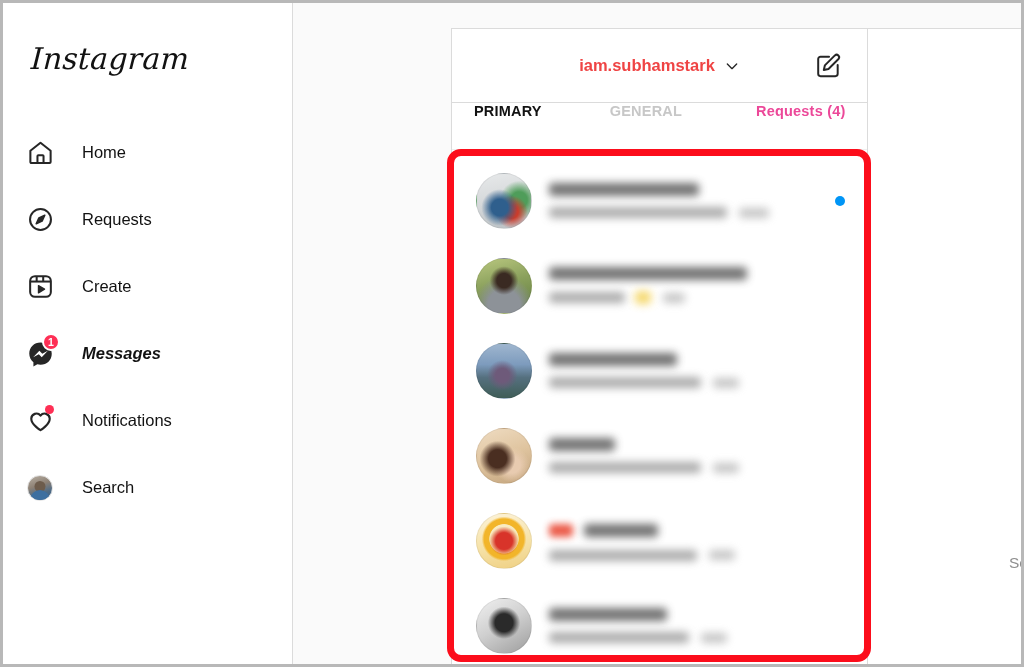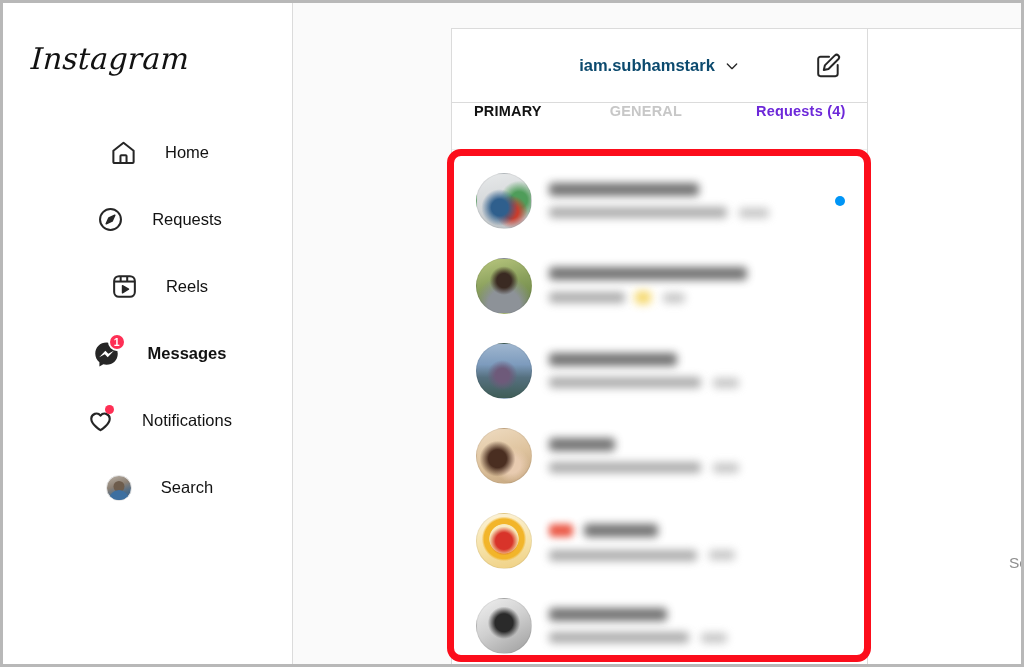--- a/index.html
+++ b/index.html
@@ -48,21 +48,20 @@
   .nav-list {
     margin-top: 52px;
   }
 
   .nav-item {
     display: flex;
     align-items: center;
     height: 49px;
     margin-bottom: 18px;
     cursor: pointer;
-    justify-content: center;
   }
 
   .nav-icon {
     position: relative;
     width: 38px;
     height: 32px;
     display: flex;
     align-items: center;
     justify-content: flex-start;
     flex: 0 0 38px;
@@ -70,20 +69,21 @@
 
   .nav-label {
     font-size: 16.5px;
     color: #121212;
     margin-left: 17px;
     line-height: 1;
   }
 
   .nav-item.active .nav-label {
     font-weight: bold;
+    font-style: italic;
   }
 
   
   .count-badge {
     position: absolute;
     top: -5px;
     left: 15px;
     min-width: 18px;
     height: 18px;
     border-radius: 9px;
@@ -162,21 +162,21 @@
   .account-switcher {
     display: flex;
     align-items: center;
     gap: 9px;
     cursor: pointer;
   }
 
   .account-name {
     font-size: 16.5px;
     font-weight: bold;
-    color: #0c4a6e;
+    color: #ef4444;
   }
 
   .chev {
     width: 16px;
     height: 16px;
     display: block;
   }
 
   .compose-btn {
     position: absolute;
@@ -207,21 +207,21 @@
     font-weight: bold;
     color: #121212;
   }
   .tab-general {
     font-weight: bold;
     color: #c7c7c7;
     margin-left: 54px;
   }
   .tab-requests {
     font-weight: bold;
-    color: #6d28d9;
+    color: #ec4899;
     margin-left: 60px;
   }
 
   
   .thread-list {
     padding-top: 8px;
   }
 
   .thread-row {
     display: flex;
@@ -399,21 +399,21 @@
       <div class="nav-item">
         <span class="nav-icon">
           <svg width="27" height="27" viewBox="0 0 24 24" fill="none" stroke="#262626" stroke-width="1.8" stroke-linejoin="round">
             <rect x="2.8" y="2.8" width="18.4" height="18.4" rx="4.3"></rect>
             <line x1="2.9" y1="7.6" x2="21.1" y2="7.6"></line>
             <line x1="8.6" y1="2.9" x2="8.6" y2="7.5"></line>
             <line x1="14.4" y1="2.9" x2="14.4" y2="7.5"></line>
             <polygon points="10.2,11.2 15.6,14.4 10.2,17.6" fill="#262626" stroke="#262626" stroke-width="1.2"></polygon>
           </svg>
         </span>
-        <span class="nav-label">Reels</span>
+        <span class="nav-label">Create</span>
       </div>
 
       <div class="nav-item active">
         <span class="nav-icon">
           <svg width="27" height="27" viewBox="0 0 24 24" fill="#262626">
             <path d="M12 2.2C6.3 2.2 2 6.4 2 12c0 3.1 1.4 5.9 3.7 7.7v3.8l3.5-1.9c.9.3 1.8.4 2.8.4 5.7 0 10-4.2 10-9.8S17.7 2.2 12 2.2Zm1.1 13.2-2.6-2.7-5 2.7 5.5-5.8 2.6 2.7 4.9-2.7Z"></path>
           </svg>
           <span class="count-badge">1</span>
         </span>
         <span class="nav-label">Messages</span>

